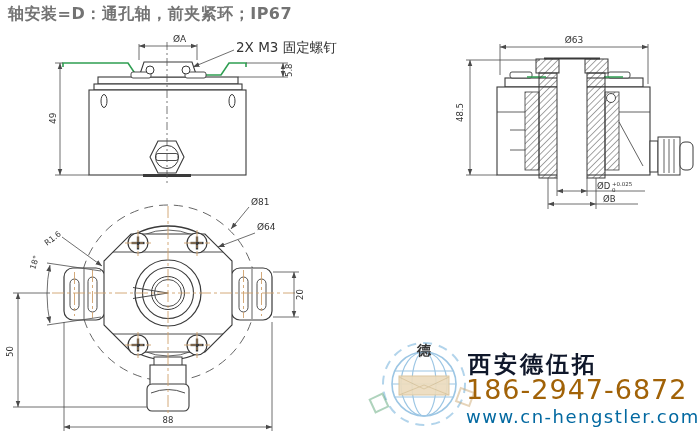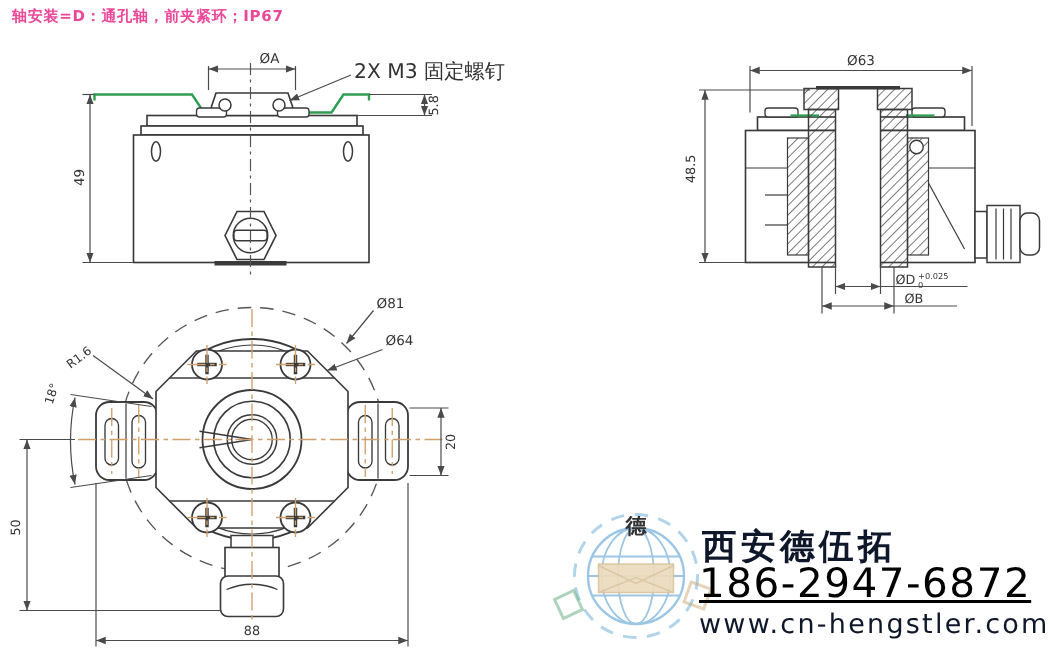--- a/index.html
+++ b/index.html
@@ -1,26 +1,26 @@
 <!DOCTYPE html>
 <html><head>
 <meta charset="utf-8">
 <style>
   html,body{margin:0;padding:0;background:#fff;}
   .page{position:relative;width:700px;height:437px;background:#fff;overflow:hidden;
         font-family:"DejaVu Sans","Liberation Sans",sans-serif;}
-  .title{position:absolute;left:8px;top:4px;font-size:10px;font-weight:600;color:#ec4899;
+  .title{position:absolute;left:8px;top:4px;font-size:16px;font-weight:600;color:#737373;
          letter-spacing:0.5px;white-space:nowrap;}
   svg text{font-family:"DejaVu Sans","Liberation Sans",sans-serif;fill:#333;}
   .wm-company{position:absolute;left:468px;top:349px;font-size:23px;font-weight:700;
               color:#0f172a;letter-spacing:3px;white-space:nowrap;}
   .wm-phone{position:absolute;left:466px;top:374px;font-size:27px;font-weight:500;
-            color:#000000;letter-spacing:1px;white-space:nowrap;text-decoration:underline;}
+            color:#a16207;letter-spacing:1px;white-space:nowrap;}
   .wm-site{position:absolute;left:466px;top:406px;font-size:18px;font-weight:500;
-           color:#0f172a;letter-spacing:1.5px;white-space:nowrap;}
+           color:#0369a1;letter-spacing:1.5px;white-space:nowrap;}
 </style>
 </head>
 <body>
 
 <div class="page">
 
   <div class="title">轴安装=D：通孔轴，前夹紧环；IP67</div>
 
   <svg width="700" height="437" viewBox="0 0 700 437">
     <defs>

